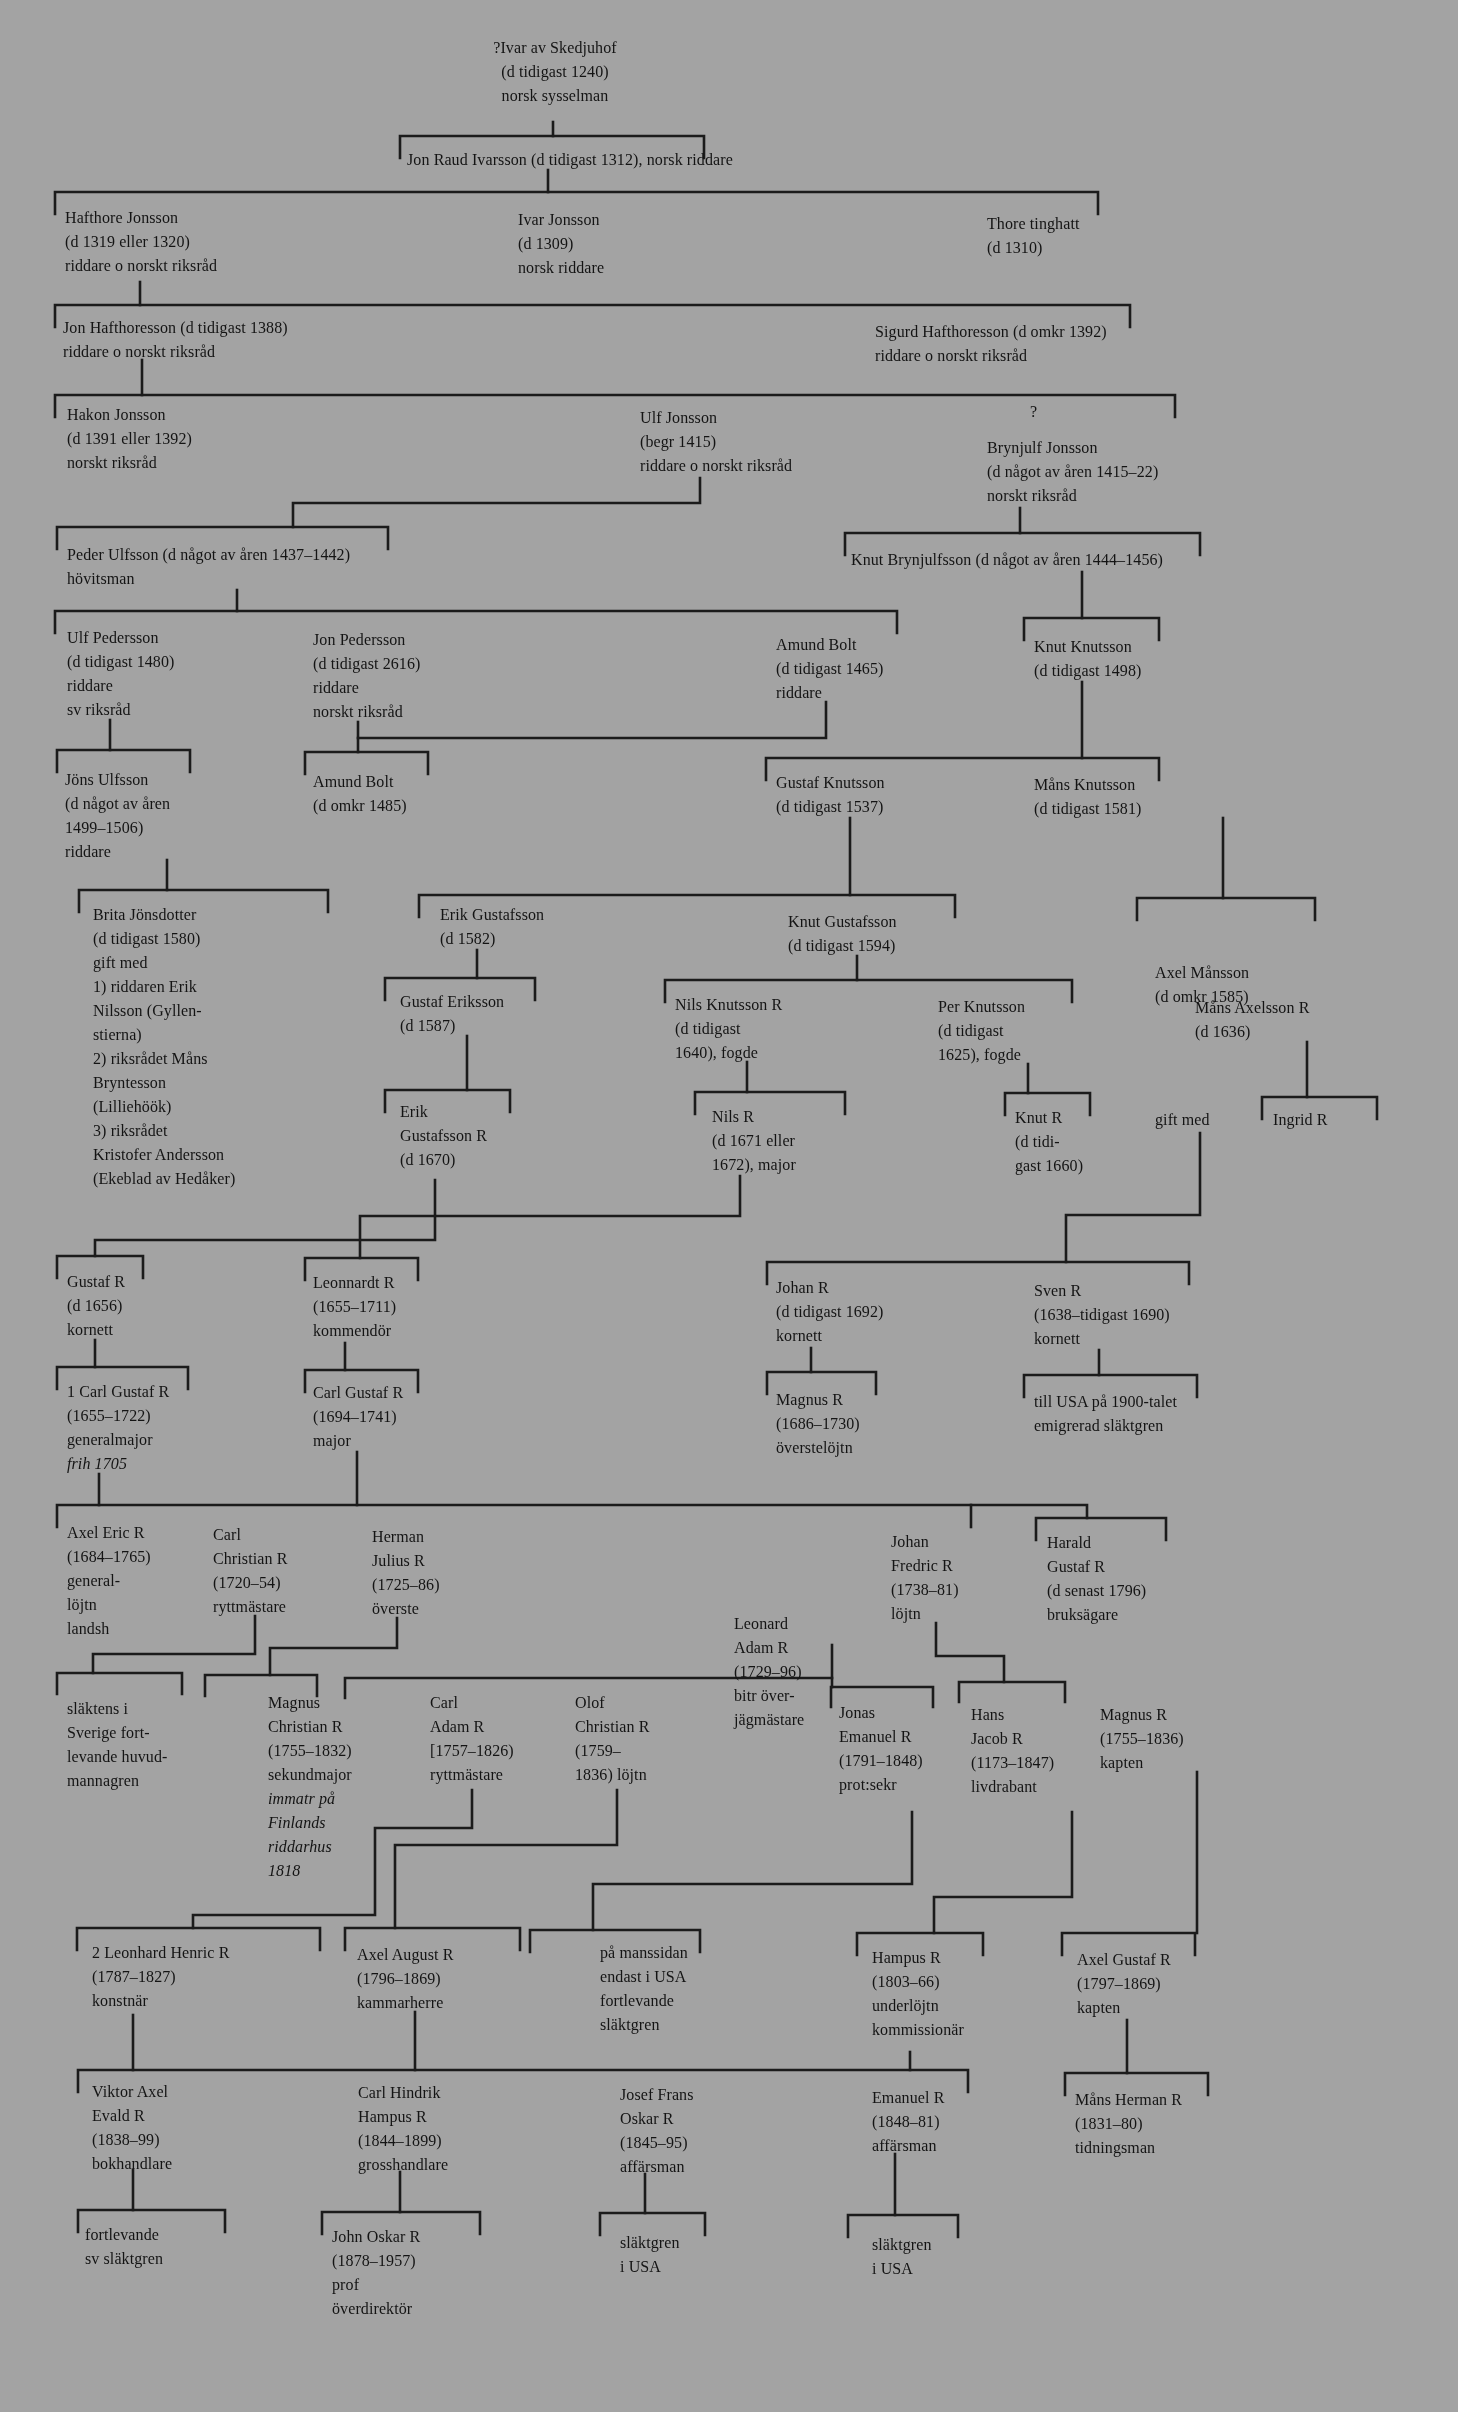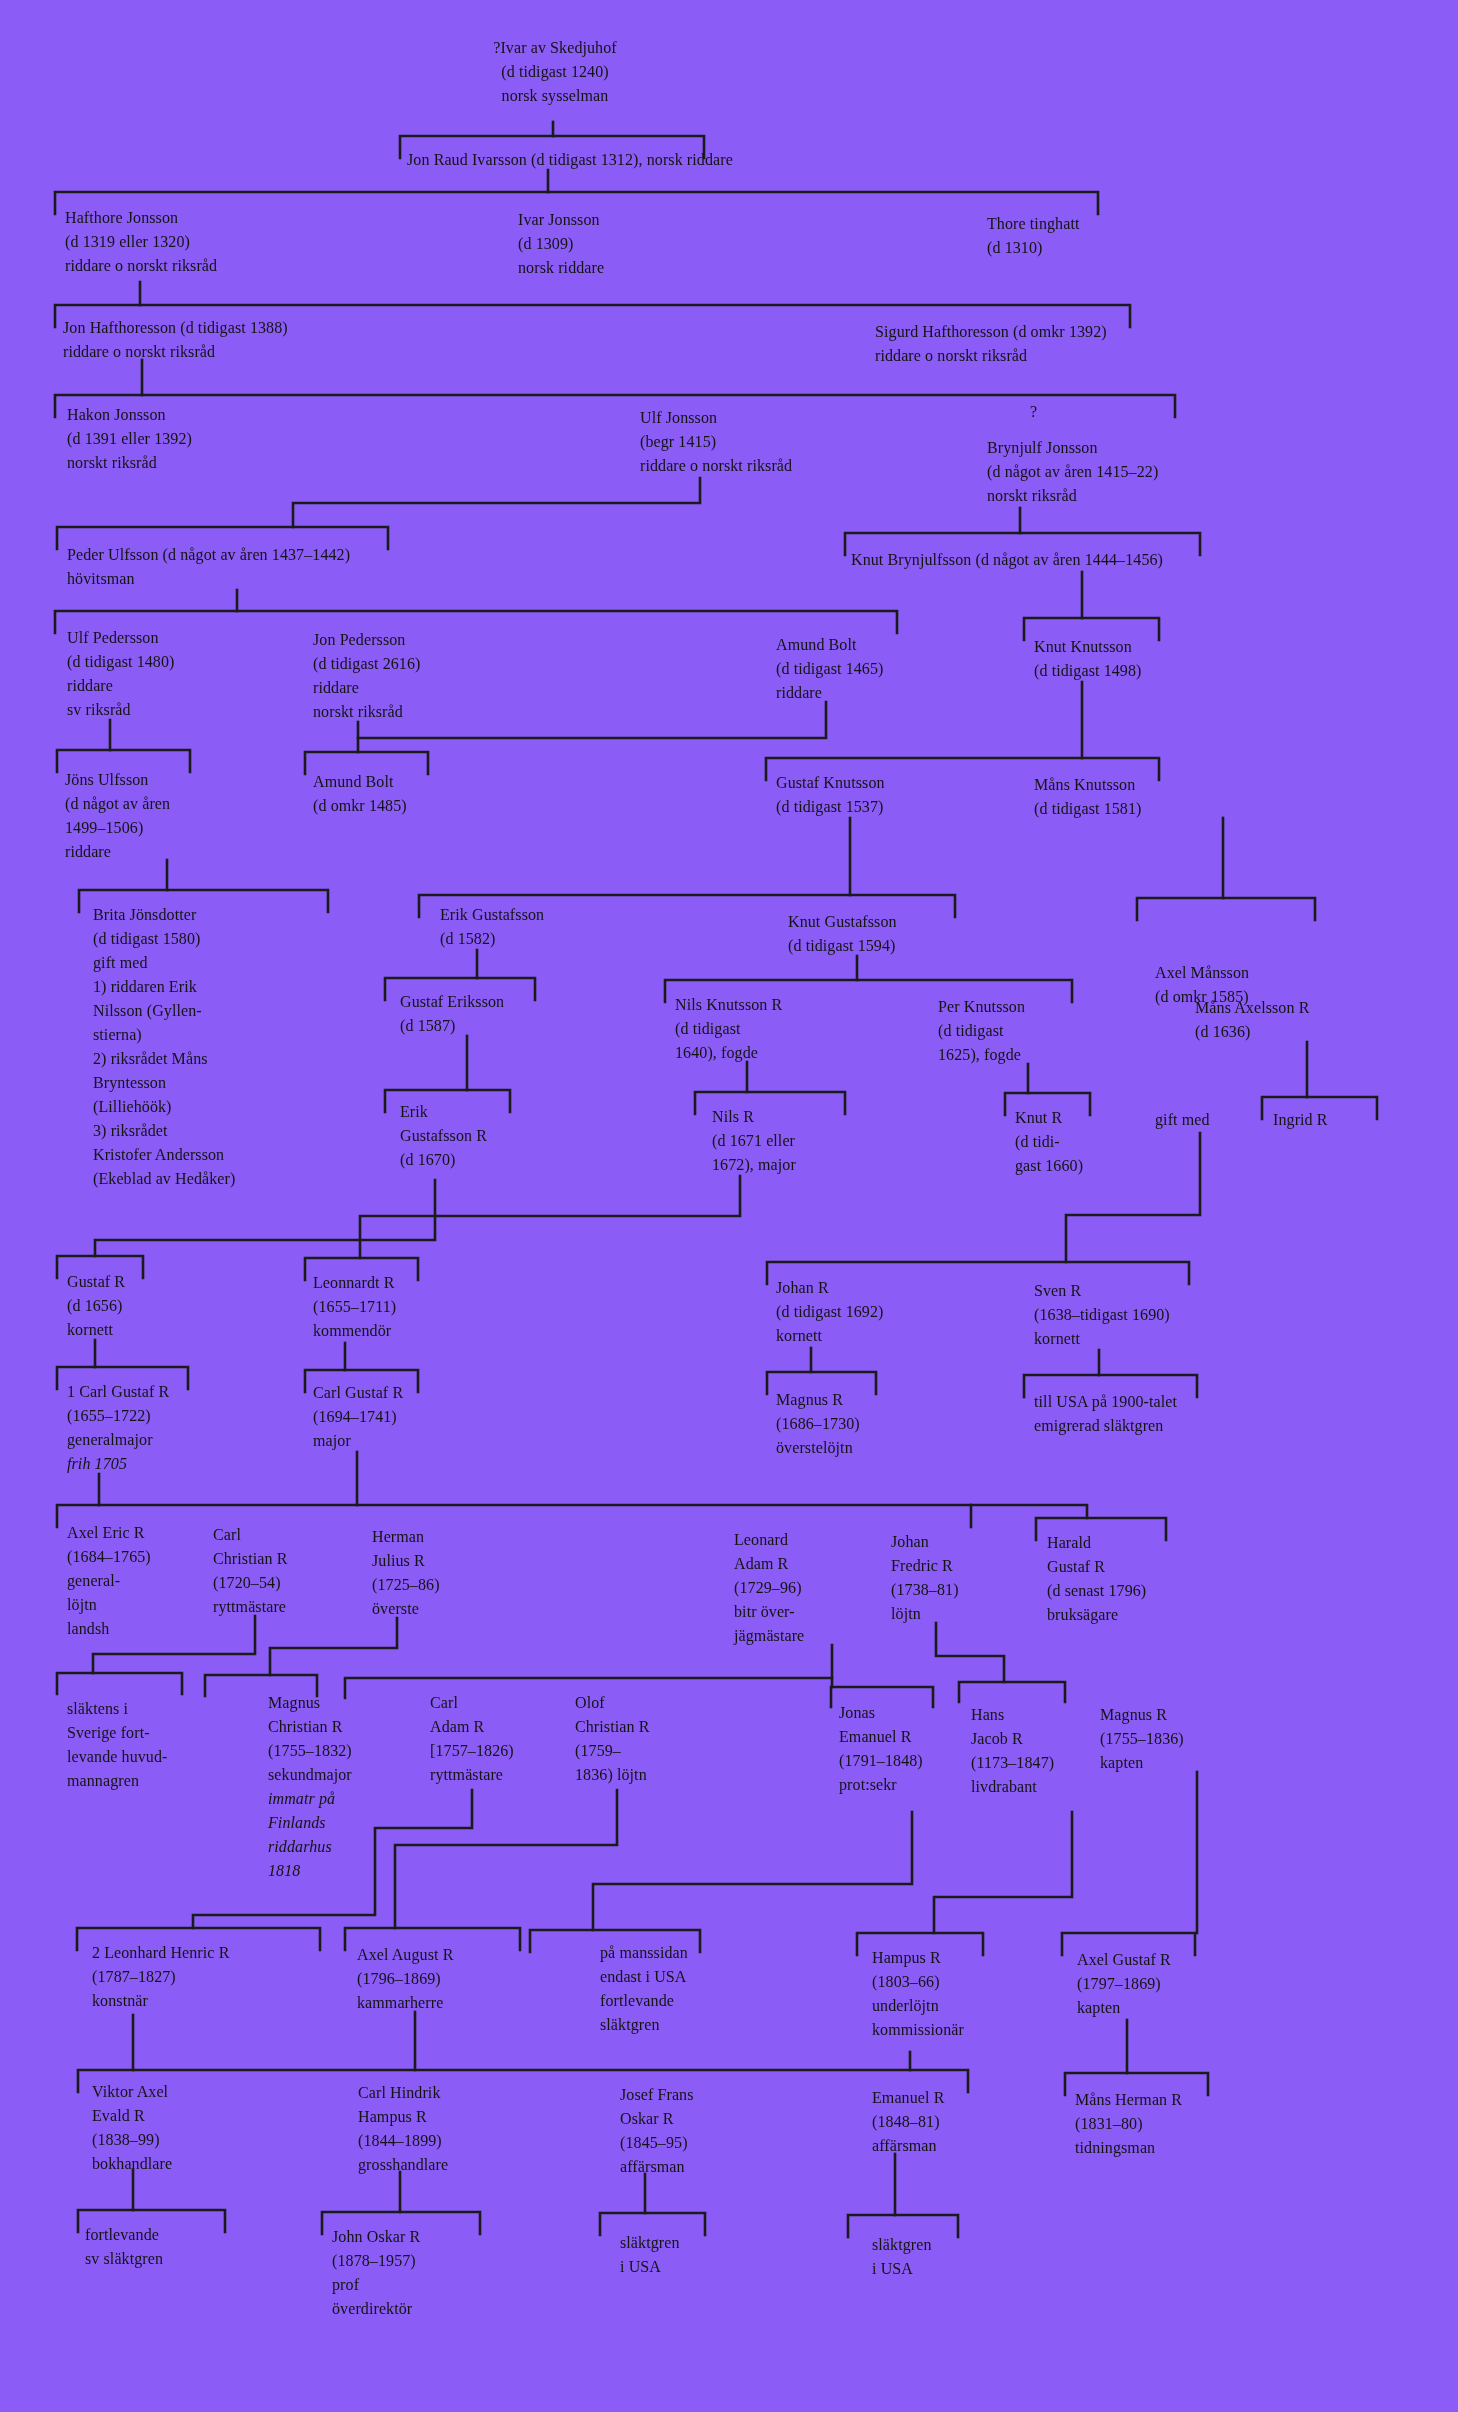--- a/index.html
+++ b/index.html
@@ -1,20 +1,20 @@
 <!DOCTYPE html>
 <html><head>
 <meta charset="utf-8">
 <style>
   html,body{margin:0;padding:0;background:#e8e8e4;}
   .canvas{
     position:relative;
     width:1458px;height:2412px;
     margin:0 auto;
-    background:#8b5cf6;
+    background:#a3a3a3;
     font-family:"Liberation Serif","DejaVu Serif",serif;
     color:#141414;
     overflow:hidden;
   }
   .connectors{position:absolute;left:0;top:0;}
   .connectors polyline{fill:none;stroke:#1b1b1b;stroke-width:2.6;stroke-linecap:square;}
   .node{
     position:absolute;
     font-size:16px;
     line-height:24px;
@@ -258,21 +258,21 @@
 löjtn
 landsh</span></div>
   <div class="node" style="left:213px;top:1523px"><span>Carl
 Christian R
 (1720–54)
 ryttmästare</span></div>
   <div class="node" style="left:372px;top:1525px"><span>Herman
 Julius R
 (1725–86)
 överste</span></div>
-  <div class="node" style="left:734px;top:1528px"><span>Leonard
+  <div class="node" style="left:734px;top:1612px"><span>Leonard
 Adam R
 (1729–96)
 bitr över-
 jägmästare</span></div>
   <div class="node" style="left:891px;top:1530px"><span>Johan
 Fredric R
 (1738–81)
 löjtn</span></div>
   <div class="node" style="left:1047px;top:1531px"><span>Harald
 Gustaf R

